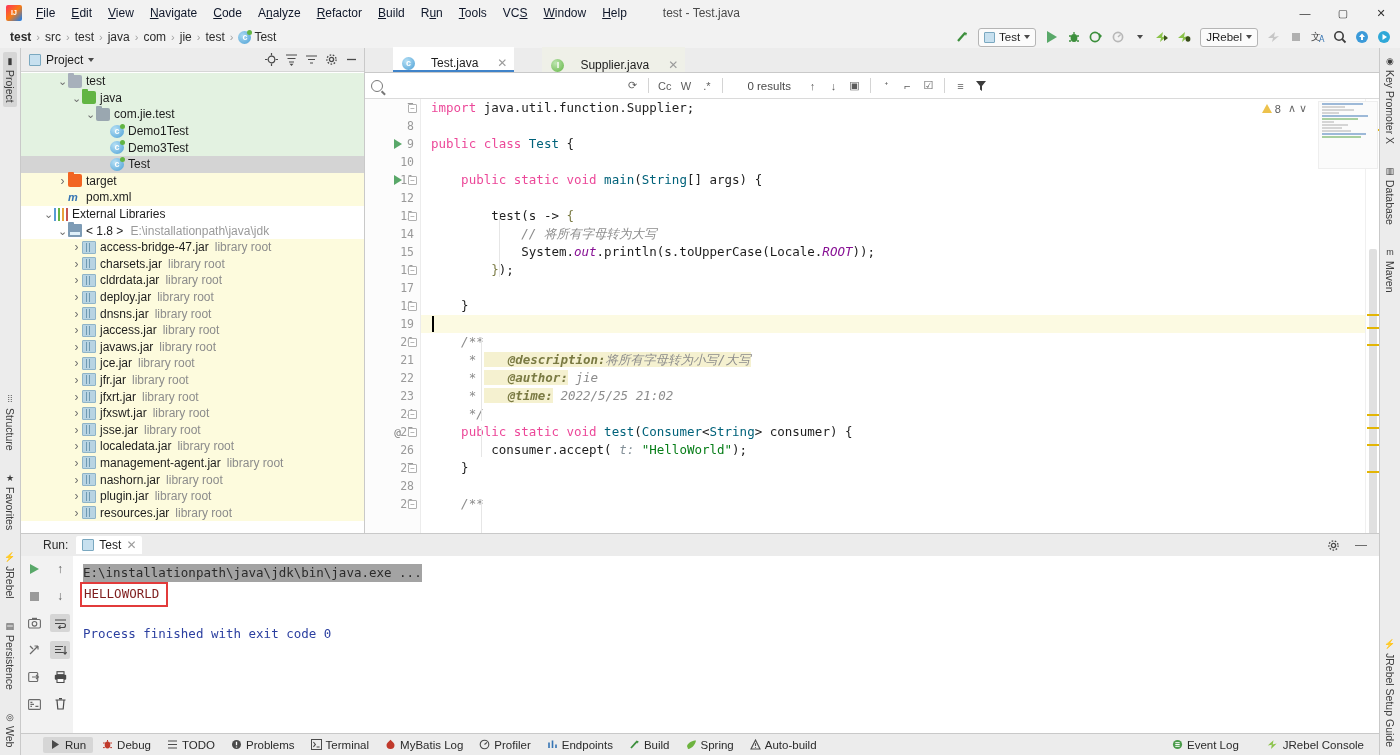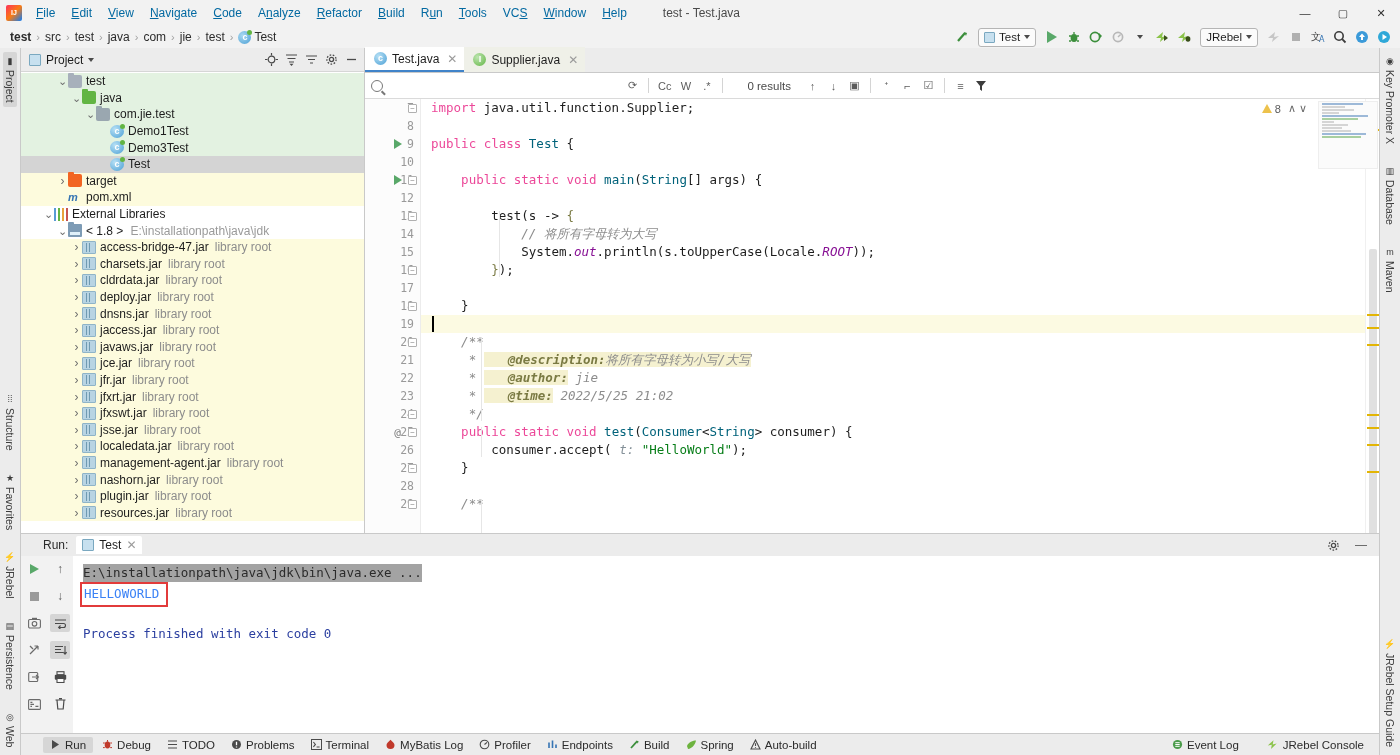--- a/index.html
+++ b/index.html
@@ -10,21 +10,21 @@
     font-size: 12px;
     color: #1d1d1d;
     overflow: hidden;
   }
   .app { width: 1400px; height: 755px; display: flex; flex-direction: column; background: #f2f2f2; }
 
   
   .menubar { height: 26px; display: flex; align-items: center; background: #f2f2f2; padding-left: 4px; flex: none; }
   .app-logo { width: 16px; height: 16px; margin: 0 6px 0 2px; background: linear-gradient(135deg,#fe315d 0%,#f97a12 50%,#087cfa 100%); border-radius: 2px; position: relative; }
   .app-logo::after { content:"IJ"; position:absolute; inset:0; color:#fff; font-size:7px; text-align:center; line-height:16px; font-weight:bold; }
-  .menu-item { padding: 3px 8px; font-size: 12px; color: #0369a1; white-space: nowrap; }
+  .menu-item { padding: 3px 8px; font-size: 12px; color: #0f172a; white-space: nowrap; }
   .menu-item u { text-decoration: underline; }
   .win-title { margin-left: 28px; font-size: 12px; color: #4a4a4a; }
   .win-ctl { margin-left: auto; display: flex; align-items: center; }
   .win-btn { width: 38px; height: 24px; text-align: center; line-height: 24px; font-size: 11px; color: #333; }
 
   
   .toolbar { height: 22px; display: flex; align-items: center; background: #f2f2f2; padding-left: 10px; flex: none; }
   .crumb { font-size: 12px; color: #2b2b2b; white-space: nowrap; }
   .crumb.bold { font-weight: bold; }
   .crumb-sep { color: #a0a0a0; margin: 0 5px; font-size: 11px; }
@@ -89,21 +89,21 @@
   .ico.jdk::before { content:""; position:absolute; left:0; top:-2px; width:6px; height:3px; background:#7d9bb5; border-radius:1px 1px 0 0;}
   .ico.jdk::after { content:""; position:absolute; left:2px; bottom:2px; right:2px; height:3px; background:#dff0fa; }
   .ico.jar { background: #b8d4e3; border: 1px solid #8fb4c8; border-radius: 1px; }
   .ico.jar::after { content:""; position:absolute; left:3px; top:1px; bottom:1px; width:1px; background:#6f9ab2; box-shadow: 3px 0 0 #6f9ab2; }
   .lbl-dim { color: #8c8c8c; margin-left: 6px; }
   .lbl-path { color: #9a9a9a; margin-left: 7px; font-size: 12px; }
 
   
   .editor-area { flex: 1; display: flex; flex-direction: column; min-width: 0; background: #fff; }
   .tabs { height: 25px; display: flex; align-items: flex-end; background: #ececec; flex: none; border-bottom: 1px solid #c9c9c9; }
-  .tab { height: 25px; display: flex; align-items: center; gap: 5px; padding: 0 7px 0 9px; font-size: 12px; position: relative; }
+  .tab { height: 25px; display: flex; align-items: flex-end; gap: 16px; padding: 0 7px 0 9px; font-size: 12px; position: relative; margin-left: 28px; }
   .tab.active { background: #fff; border-bottom: 2px solid #4083c9; }
   .tab.inactive { background: #eff0e8; }
   .tab .x { color: #9a9a9a; font-size: 12px; margin-left: 3px; }
   .tab .ti { width: 13px; height: 13px; border-radius: 50%; position: relative; background: radial-gradient(circle at 35% 32%, #b6e0f5, #4b9fd5); }
   .tab .ti::after { content:"c"; position:absolute; inset:0; font-size:9px; line-height:13px; text-align:center; color:#fff; font-weight:bold; }
   .tab .ti.iface { border-radius: 50%; background: radial-gradient(circle at 35% 32%, #bde5b0, #62b543); }
   .tab .ti.iface::after { content:"I"; }
 
   .findbar { height: 26px; display: flex; align-items: center; background: #fff; border-bottom: 1px solid #dadada; padding: 0 6px; gap: 2px; flex: none; }
   .find-input { flex: 1; max-width: 250px; display: flex; align-items: center; gap: 4px; height: 20px; }
@@ -160,21 +160,21 @@
   .run-tab { display: flex; align-items: center; gap: 5px; font-size: 12px; padding: 2px 6px; background: #fff; border-radius: 2px 2px 0 0; }
   .run-tab .rt-ico { width: 12px; height: 12px; background: #c7e0ef; border: 1px solid #7aa8c0; border-radius: 1px; }
   .run-head-right { margin-left: auto; display: flex; align-items: center; gap: 8px; padding-right: 8px; }
   .run-body { flex: 1; display: flex; min-height: 0; }
   .run-tools { width: 52px; display: flex; flex: none; background: #f2f2f2; }
   .run-col { width: 26px; display: flex; flex-direction: column; align-items: center; padding-top: 4px; gap: 9px; }
   .rbtn { width: 20px; height: 18px; display: flex; align-items: center; justify-content: center; color: #5c5c5c; font-size: 12px; }
   .rbtn.on { background: #d6d6d6; border-radius: 2px; }
   .console { flex: 1; background: #fff; padding: 8px 0 0 10px; font-family: "DejaVu Sans Mono", monospace; font-size: 12.5px; line-height: 18px; overflow: hidden; position: relative; }
   .con-cmd { background: #a3a3a3; display: inline-block; color: #2b2b2b; }
-  .con-out { color: #3b82f6; }
+  .con-out { color: #7f1d1d; }
   .con-fin { color: #2b3fa0; }
   .redbox { display: inline-block; border: 2px solid #e23b3b; padding: 1px 7px 2px 2px; margin-left: -3px; }
 
   
   .tw-bar { height: 22px; display: flex; align-items: center; background: #ececec; border-top: 1px solid #c9c9c9; padding-left: 22px; gap: 2px; flex: none; }
   .tw { display: flex; align-items: center; gap: 4px; font-size: 11.5px; padding: 2px 7px; color: #2b2b2b; white-space: nowrap; }
   .tw.active { background: #d6d6d6; border-radius: 2px; }
   .tw-right { margin-left: auto; display: flex; align-items: center; gap: 14px; padding-right: 8px; }
 
   .status { height: 20px; display: flex; align-items: center; background: #f2f2f2; padding-left: 8px; font-size: 11.5px; color: #2b2b2b; flex: none; }

